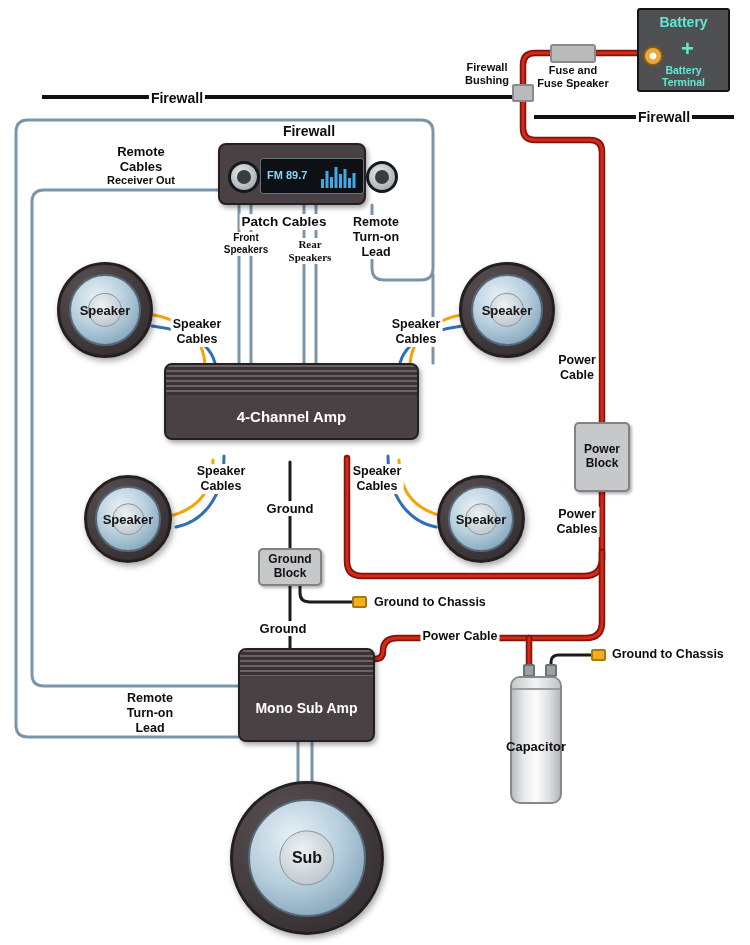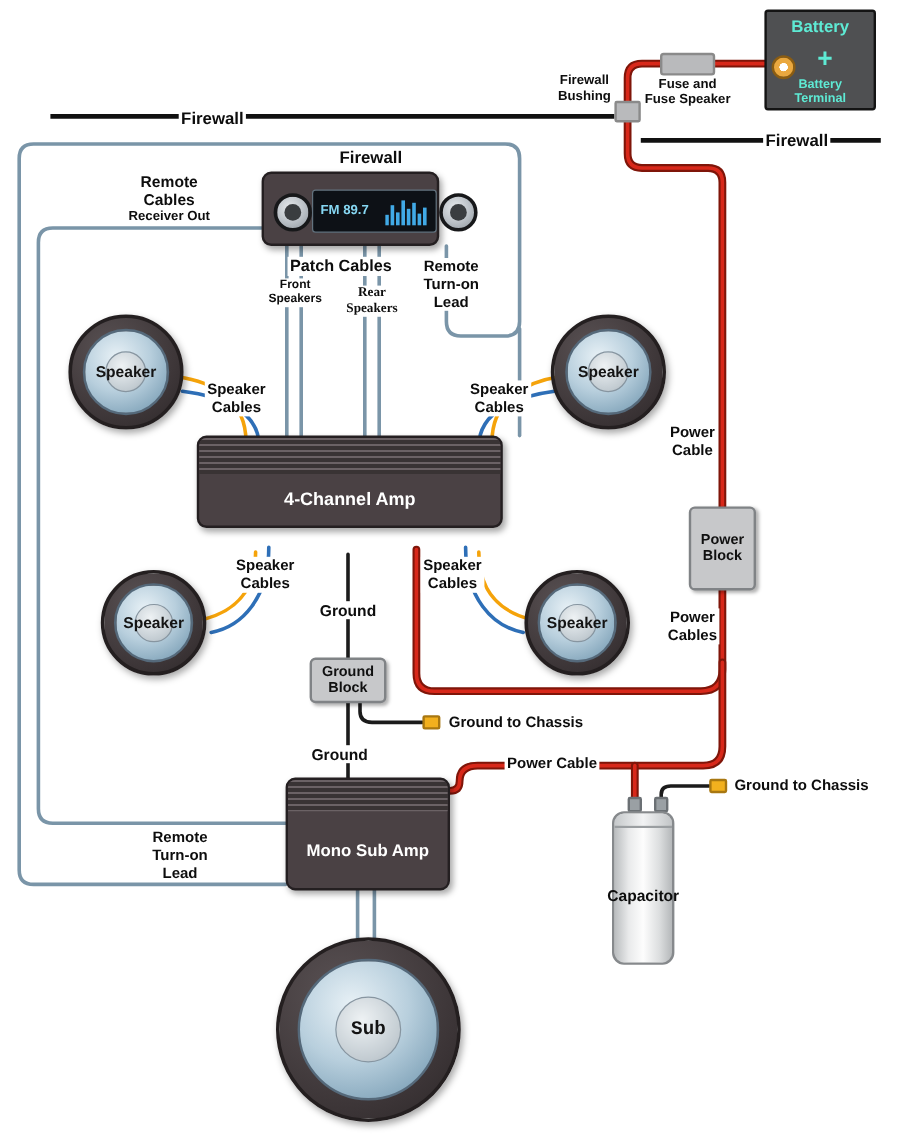--- a/index.html
+++ b/index.html
@@ -171,21 +171,21 @@
     <div class="fins" style="height:26px;"></div>
     <div class="amp-label" style="top:26px;bottom:0;font-size:14px;text-align:right;">Mono Sub Amp</div>
   </div>
 
   <div class="comp cap-term" style="left:523px;top:664px;width:12px;height:13px;"></div>
   <div class="comp cap-term" style="left:545px;top:664px;width:12px;height:13px;"></div>
   <div class="comp cap-cyl" style="left:510px;top:676px;width:52px;height:128px;">
     <div class="cap-top"></div>
   </div>
 
-  <div class="comp speaker" style="left:230px;top:781px;width:154px;height:154px;font-family:Liberation Mono, monospace;">
+  <div class="comp speaker" style="left:230px;top:781px;width:154px;height:154px;">
     <div class="cone"></div>
     <div class="dust"></div>
     <div class="sp-label" style="font-size:16px;">Sub</div>
   </div>
 
   <div class="lbl" style="left:177px;top:90px;font-size:14px;">Firewall</div>
   <div class="lbl" style="left:664px;top:109px;font-size:14px;">Firewall</div>
   <div class="lbl" style="left:487px;top:61px;font-size:11px;">Firewall
 Bushing</div>
   <div class="lbl" style="left:573px;top:64px;font-size:11px;">Fuse and

